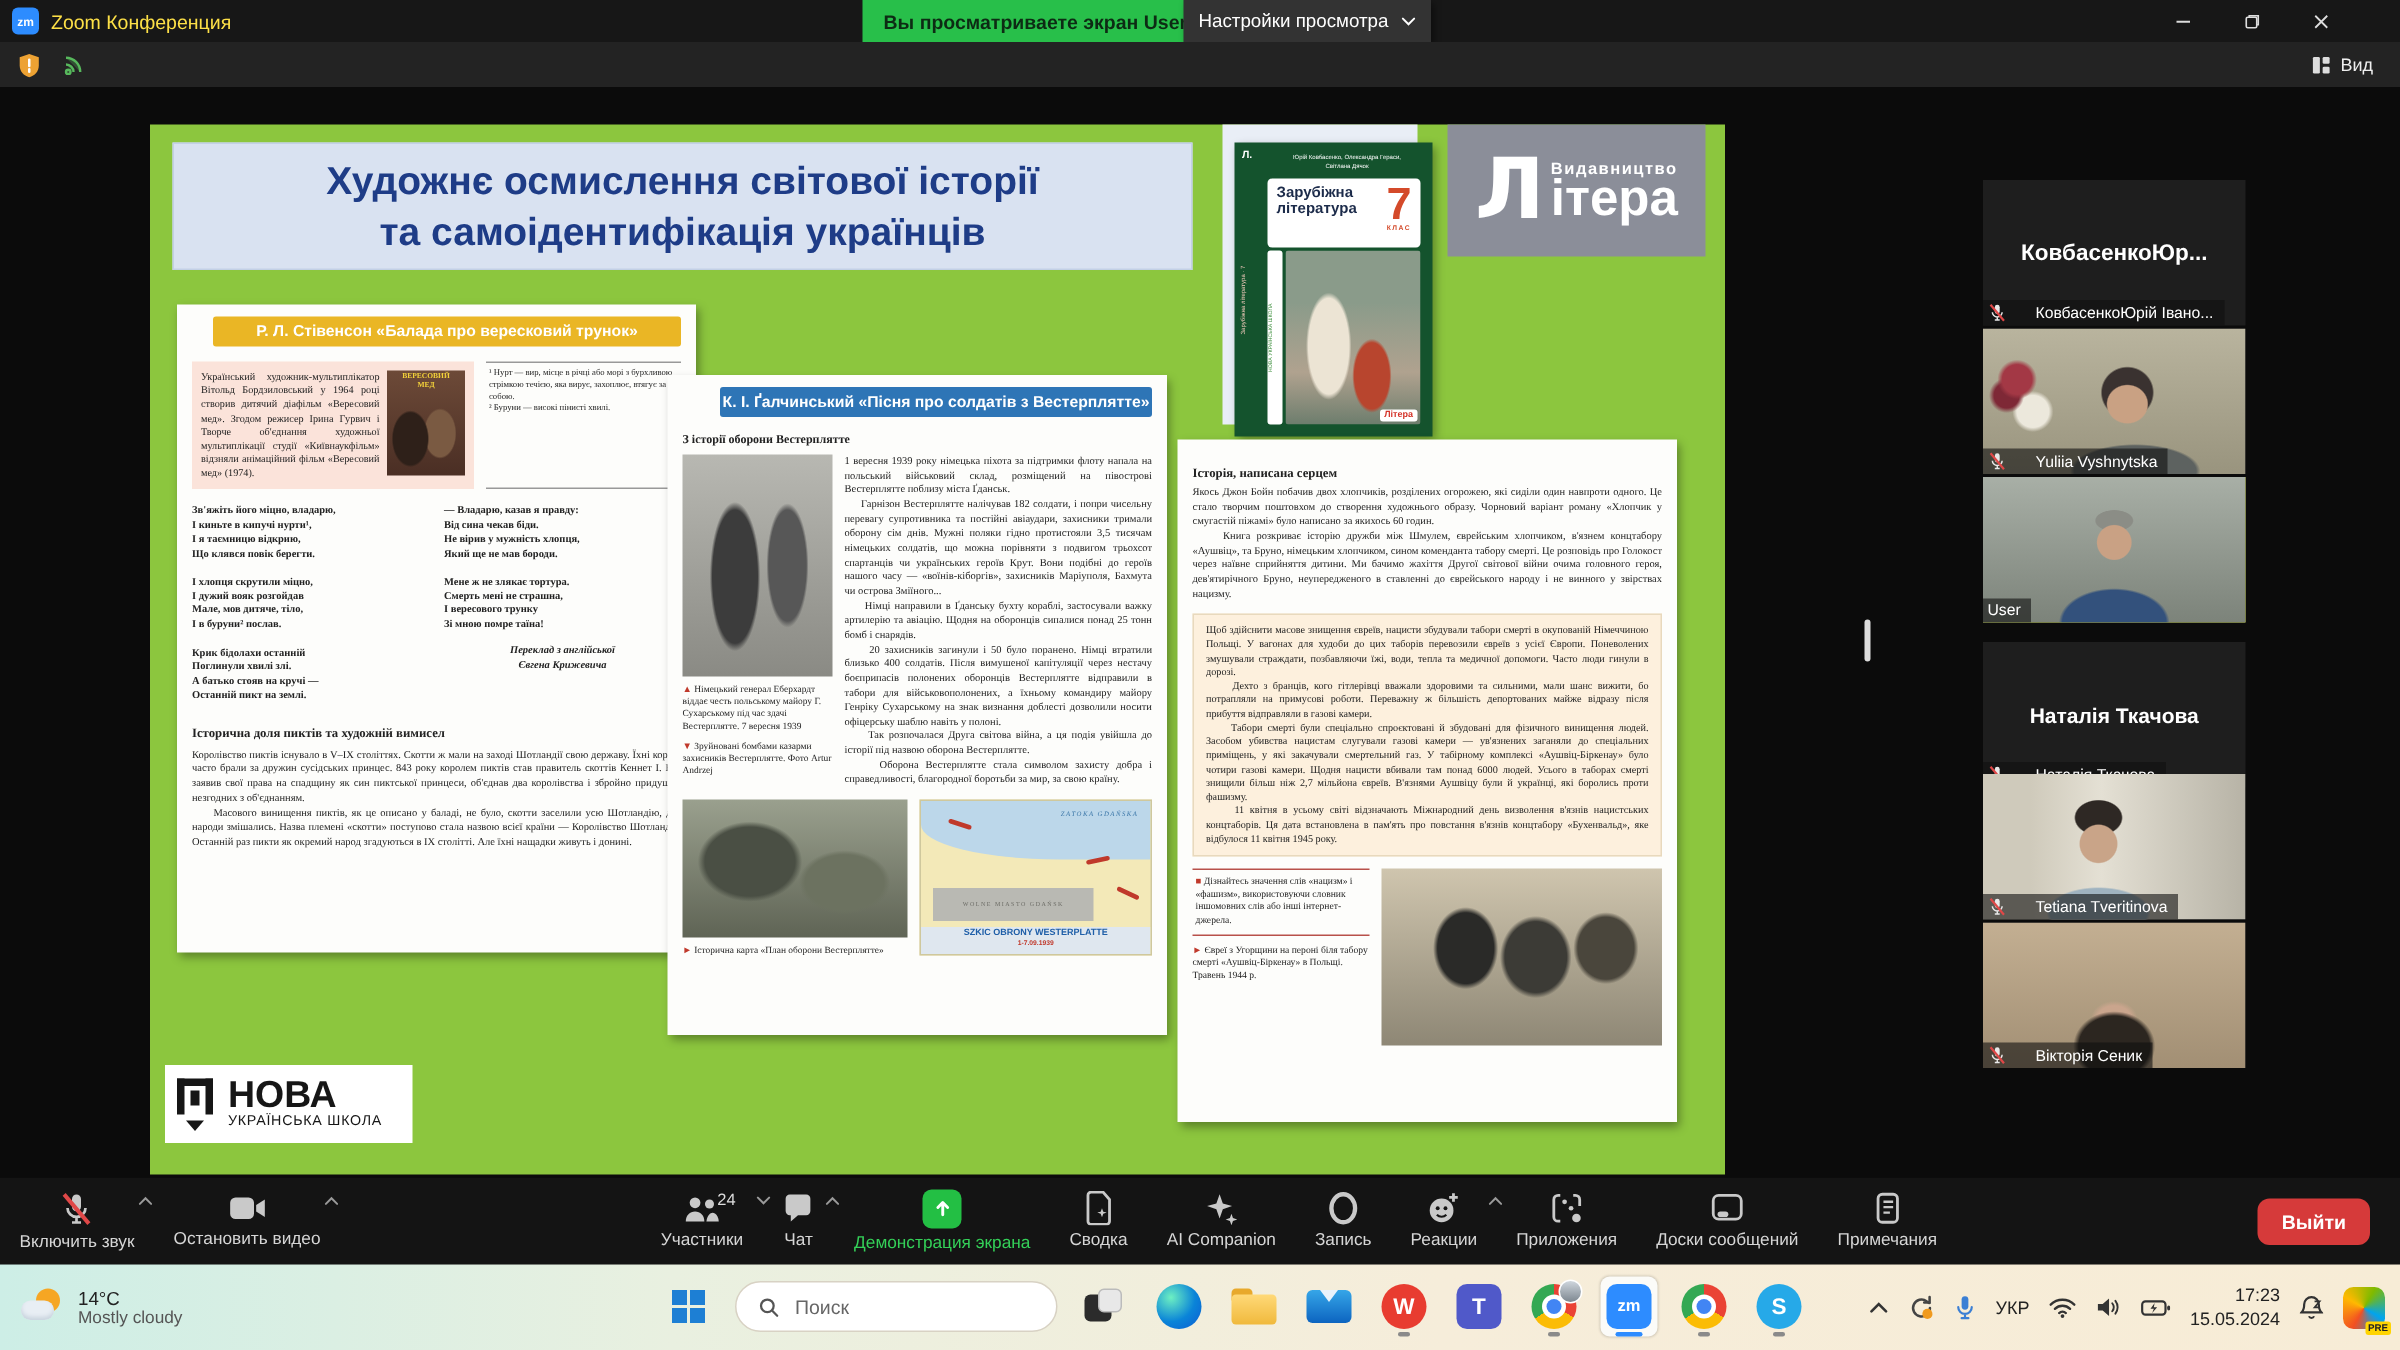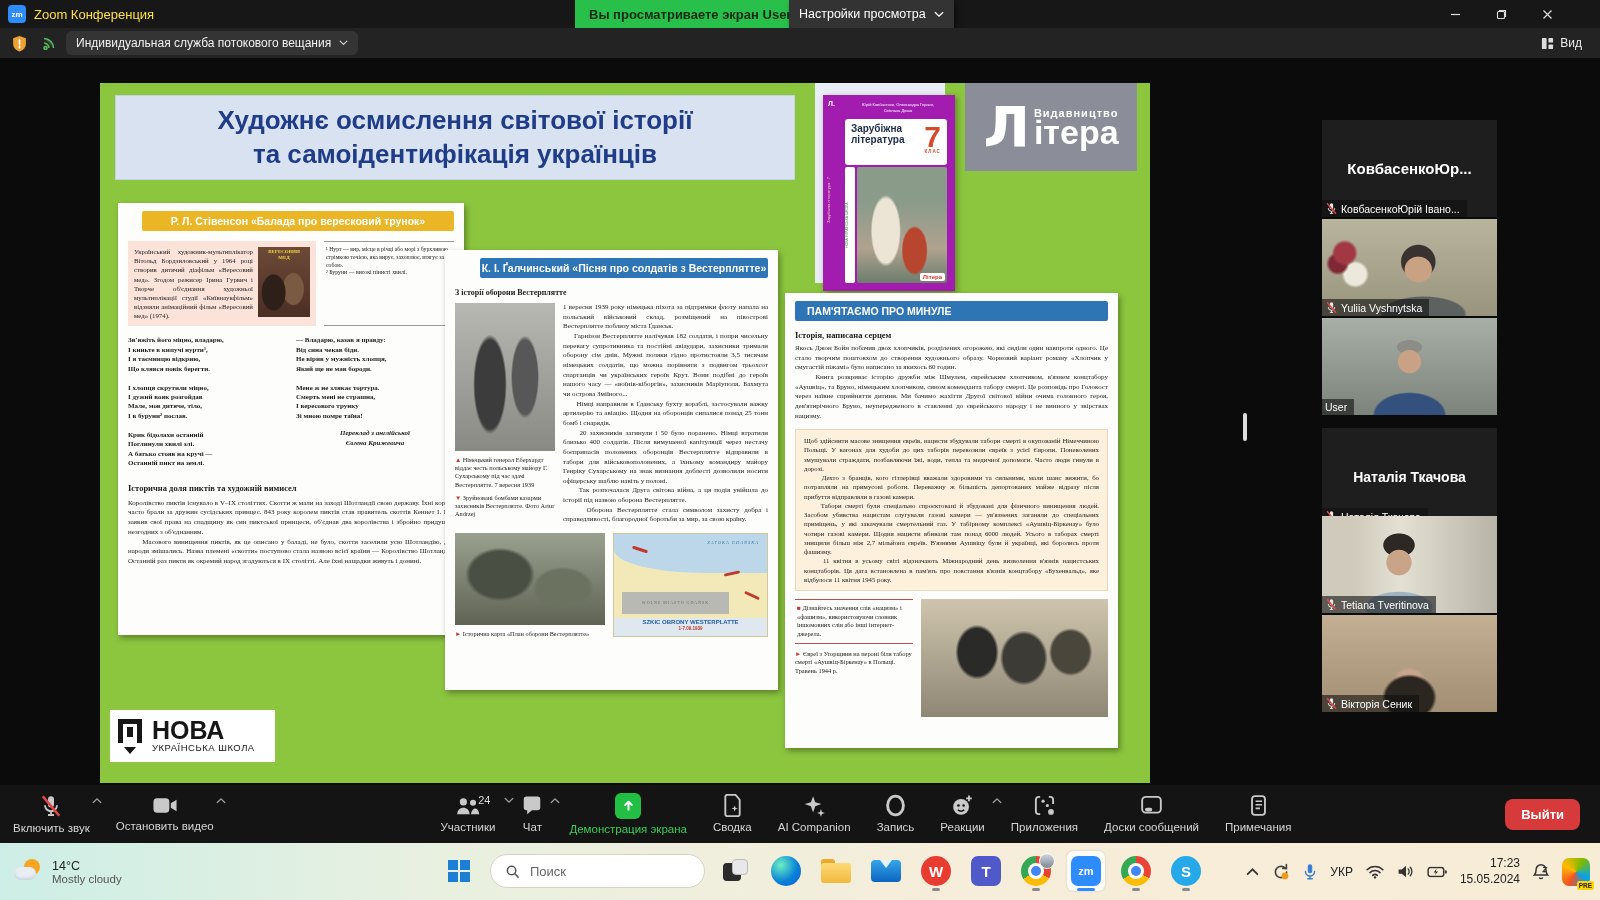--- a/index.html
+++ b/index.html
@@ -17,21 +17,21 @@
   
   #menubar{position:absolute;left:0;top:28px;width:1600px;height:30px;background:#232323;display:flex;align-items:center;color:#eee}
   #streampill{margin-left:66px;background:#343434;border-radius:6px;height:24px;display:flex;align-items:center;gap:8px;padding:0 10px;font-size:12px;color:#f2f2f2}
   #viewbtn{position:absolute;right:18px;top:3px;height:24px;display:flex;align-items:center;gap:6px;color:#eee;font-size:12px}
   
   #main{position:absolute;left:0;top:58px;width:1600px;height:727px;background:#0b0b0b}
   #slide{position:absolute;left:100px;top:25px;width:1050px;height:700px;background:#8cc63e}
   #titlebox{position:absolute;left:15px;top:12px;width:680px;height:85px;background:#d9e2f1;border:1px solid #c3d0e6;display:flex;align-items:center;justify-content:center;text-align:center;color:#1e3c87;font-size:26px;font-weight:bold;line-height:1.3;white-space:pre-line}
   
   #bookback{position:absolute;left:715px;top:0;width:130px;height:200px;background:#e9eef6}
-  #bookcover{position:absolute;left:723px;top:12px;width:132px;height:196px;background:#a21caf;box-shadow:2px 2px 6px rgba(0,0,0,.35);padding:3px}
+  #bookcover{position:absolute;left:723px;top:12px;width:132px;height:196px;background:#14532d;box-shadow:2px 2px 6px rgba(0,0,0,.35);padding:3px}
   .bk-authors{color:#fff;font-size:4px;text-align:center;margin:4px 8px 0 26px;line-height:1.4}
   .bk-spine{position:absolute;left:3px;top:20px;bottom:6px;width:12px;color:#f7cdbf;font-size:4px;writing-mode:vertical-rl;transform:rotate(180deg);text-align:center}
   .bk-l{position:absolute;left:5px;top:5px;color:#fff;font-size:7px;font-weight:bold}
   .bk-panel{position:absolute;left:22px;top:24px;right:8px;height:46px;background:#fff;border-radius:3px;padding:5px 4px 2px 6px}
   .bk-title{color:#1c2b4a;font-size:10px;font-weight:bold;line-height:1.05;white-space:pre-line;float:left}
   .bk-grade{float:right;color:#d44a2a;font-size:30px;font-weight:bold;line-height:.85;margin-right:2px;text-align:center}
   .bk-grade small{display:block;font-size:4.5px;letter-spacing:1px}
   .bk-series{position:absolute;left:22px;top:72px;bottom:8px;width:10px;background:#fff;border-radius:2px;color:#3d8f3d;font-size:3.5px;writing-mode:vertical-rl;transform:rotate(180deg);text-align:center;padding:2px 0}
   .bk-paint{position:absolute;left:34px;top:72px;right:8px;bottom:8px;border-radius:2px;background:
     radial-gradient(ellipse 30% 55% at 32% 55%,#ece4d4 0 50%,transparent 56%),
@@ -100,21 +100,21 @@
   .nush-i .nb{position:absolute;left:9px;top:8px;width:6px;height:10px;background:#161616}
   .nush-i .nt{position:absolute;left:6px;top:28px;border-left:6px solid transparent;border-right:6px solid transparent;border-top:7px solid #161616}
   .nush-t1{font-size:25px;font-weight:bold;color:#161616;line-height:.9}
   .nush-t2{font-size:9.5px;color:#161616;letter-spacing:.5px}
   #scrollpill{position:absolute;left:1243px;top:355px;width:4px;height:28px;background:#ddd;border-radius:2px}
   
   #sidebar{position:absolute;left:1322px;top:62px;width:175px;height:660px}
   .tile{position:absolute;left:0;width:175px;height:97px;background:#1e1e1e;overflow:hidden}
   .tile.active{outline:3px solid #d8e55a;outline-offset:-3px}
   .cname{position:absolute;inset:0;display:flex;align-items:center;justify-content:center;color:#fff;font-weight:bold;font-size:15px}
-  .plabel{position:absolute;left:0;bottom:0;max-width:100%;background:rgba(15,15,15,.6);color:#fff;font-size:10.5px;padding:2px 7px 2px 3px;display:flex;align-items:flex-end;gap:3px;white-space:nowrap;overflow:hidden}
+  .plabel{position:absolute;left:0;bottom:0;max-width:100%;background:rgba(15,15,15,.6);color:#fff;font-size:10.5px;padding:2px 7px 2px 3px;display:flex;align-items:flex-end;gap:19px;white-space:nowrap;overflow:hidden}
   .vid{position:absolute;inset:0}
   .v-yuliia{background:radial-gradient(circle at 13% 35%,#a33845 0 6%,transparent 8%),radial-gradient(circle at 9% 46%,#7e2836 0 5%,transparent 7%),radial-gradient(circle at 19% 57%,#ece8dc 0 7%,transparent 9%),radial-gradient(ellipse 13% 22% at 55% 52%,#c9a183 0 58%,transparent 62%),radial-gradient(ellipse 17% 30% at 55% 44%,#3a3230 0 56%,transparent 60%),radial-gradient(ellipse 40% 30% at 58% 98%,#5d6260 0 58%,transparent 62%),linear-gradient(180deg,#b9b49e,#99947e)}
   .v-user{background:radial-gradient(ellipse 11% 20% at 50% 45%,#c9a184 0 58%,transparent 62%),radial-gradient(ellipse 12% 12% at 50% 30%,#8b8d86 0 58%,transparent 62%),radial-gradient(ellipse 34% 38% at 50% 100%,#33517c 0 58%,transparent 62%),linear-gradient(180deg,#a8afa6,#7c837a)}
   .v-tetiana{background:radial-gradient(ellipse 12% 22% at 44% 48%,#c9a488 0 58%,transparent 62%),radial-gradient(ellipse 15% 20% at 44% 30%,#2e2824 0 58%,transparent 62%),radial-gradient(ellipse 32% 28% at 44% 95%,#9fb3c0 0 58%,transparent 62%),linear-gradient(90deg,#cfcabb 0 18%,#e4e0d4 45%,#b7b3a6)}
   .v-vika{background:radial-gradient(ellipse 26% 40% at 50% 85%,#2c2620 0 52%,transparent 60%),radial-gradient(ellipse 16% 22% at 50% 66%,#caa58d 0 40%,transparent 55%),linear-gradient(180deg,#c3af92,#a28f74)}
   #morebtn{position:absolute;left:45px;top:687px;width:85px;height:24px;background:#2b2b2b;border-radius:6px;display:flex;align-items:center;justify-content:center;color:#bbb}
   
   #toolbar{position:absolute;left:0;top:785px;width:1600px;height:58px;background:#141414;display:flex;align-items:stretch}
   .titem{position:relative;display:flex;flex-direction:column;align-items:center;justify-content:center;gap:4px;padding:4px 13px 5px;color:#c9c9c9}
   .titem .lbl{font-size:11.5px;color:#d6d6d6;white-space:nowrap}
@@ -297,26 +297,20 @@
       </div>
   </div>
 
   <div id="menubar">
     <svg class="abs" style="left:12px;top:7px" width="15" height="17" viewBox="0 0 14 16">
         <use href="#i-shield"></use>
       </svg>
     <svg class="abs" style="left:42px;top:8px" width="14" height="14" viewBox="0 0 14 14">
         <use href="#i-rss"></use>
       </svg>
-    <div id="streampill">
-      <span>Индивидуальная служба потокового вещания</span>
-      <svg width="9" height="6" viewBox="0 0 12 8" style="color:#ccc">
-          <use href="#i-chev"></use>
-        </svg>
-    </div>
     <div id="viewbtn">
       <svg width="13" height="13" viewBox="0 0 14 14" style="color:#ddd">
           <use href="#i-grid"></use>
         </svg>
       <span>Вид</span>
     </div>
   </div>
 
   <div id="main">
     <div id="slide">
@@ -423,21 +417,20 @@
             <div class="map-city">WOLNE MIASTO GDAŃSK</div>
             <div class="map-red" style="left:18px;top:14px;transform:rotate(18deg)"></div>
             <div class="map-red" style="left:110px;top:38px;transform:rotate(-12deg)"></div>
             <div class="map-red" style="left:130px;top:60px;transform:rotate(25deg)"></div>
             <div class="map-band"><span>SZKIC OBRONY WESTERPLATTE</span><small>1-7.09.1939</small></div>
           </div>
         </div>
       </div>
 
       <div class="page" id="page3">
-        <div class="band" id="p3band">ПАМ'ЯТАЄМО ПРО МИНУЛЕ</div>
         <div id="p3head">Історія, написана серцем</div>
         <div id="p3body" class="pre just">Якось Джон Бойн побачив двох хлопчиків, розділених огорожею, які сиділи один навпроти одного. Це стало творчим поштовхом до створення художнього образу. Чорновий варіант роману «Хлопчик у смугастій піжамі» було написано за якихось 60 годин.
      Книга розкриває історію дружби між Шмулем, єврейським хлопчиком, в'язнем концтабору «Аушвіц», та Бруно, німецьким хлопчиком, сином коменданта табору смерті. Це розповідь про Голокост через наївне сприйняття дитини. Ми бачимо жахіття Другої світової війни очима головного героя, дев'ятирічного Бруно, неупередженого в ставленні до єврейського народу і не винного у звірствах нацизму.</div>
         <div id="p3box" class="pre just">Щоб здійснити масове знищення євреїв, нацисти збудували табори смерті в окупованій Німеччиною Польщі. У вагонах для худоби до цих таборів перевозили євреїв з усієї Європи. Поневолених змушували страждати, позбавляючи їжі, води, тепла та медичної допомоги. Часто люди гинули в дорозі.
      Дехто з бранців, кого гітлерівці вважали здоровими та сильними, мали шанс вижити, бо потрапляли на примусові роботи. Переважну ж більшість депортованих майже відразу після прибуття відправляли в газові камери.
      Табори смерті були спеціально спроєктовані й збудовані для фізичного винищення людей. Засобом убивства нацистам слугували газові камери — ув'язнених заганяли до спеціальних приміщень, у які закачували смертельний газ. У табірному комплексі «Аушвіц-Біркенау» було чотири газові камери. Щодня нацисти вбивали там понад 6000 людей. Усього в таборах смерті знищили більш ніж 2,7 мільйона євреїв. В'язнями Аушвіцу були й українці, які боролись проти фашизму.
      11 квітня в усьому світі відзначають Міжнародний день визволення в'язнів нацистських концтаборів. Ця дата встановлена в пам'ять про повстання в'язнів концтабору «Бухенвальд», яке відбулося 11 квітня 1945 року.</div>
         <div class="p3-bottom">
           <div class="p3-left">
             <div id="p3task"><span class="capmark">■</span> <span>Дізнайтесь значення слів «нацизм» і «фашизм», використовуючи словник іншомовних слів або інші інтернет-джерела.</span></div>

